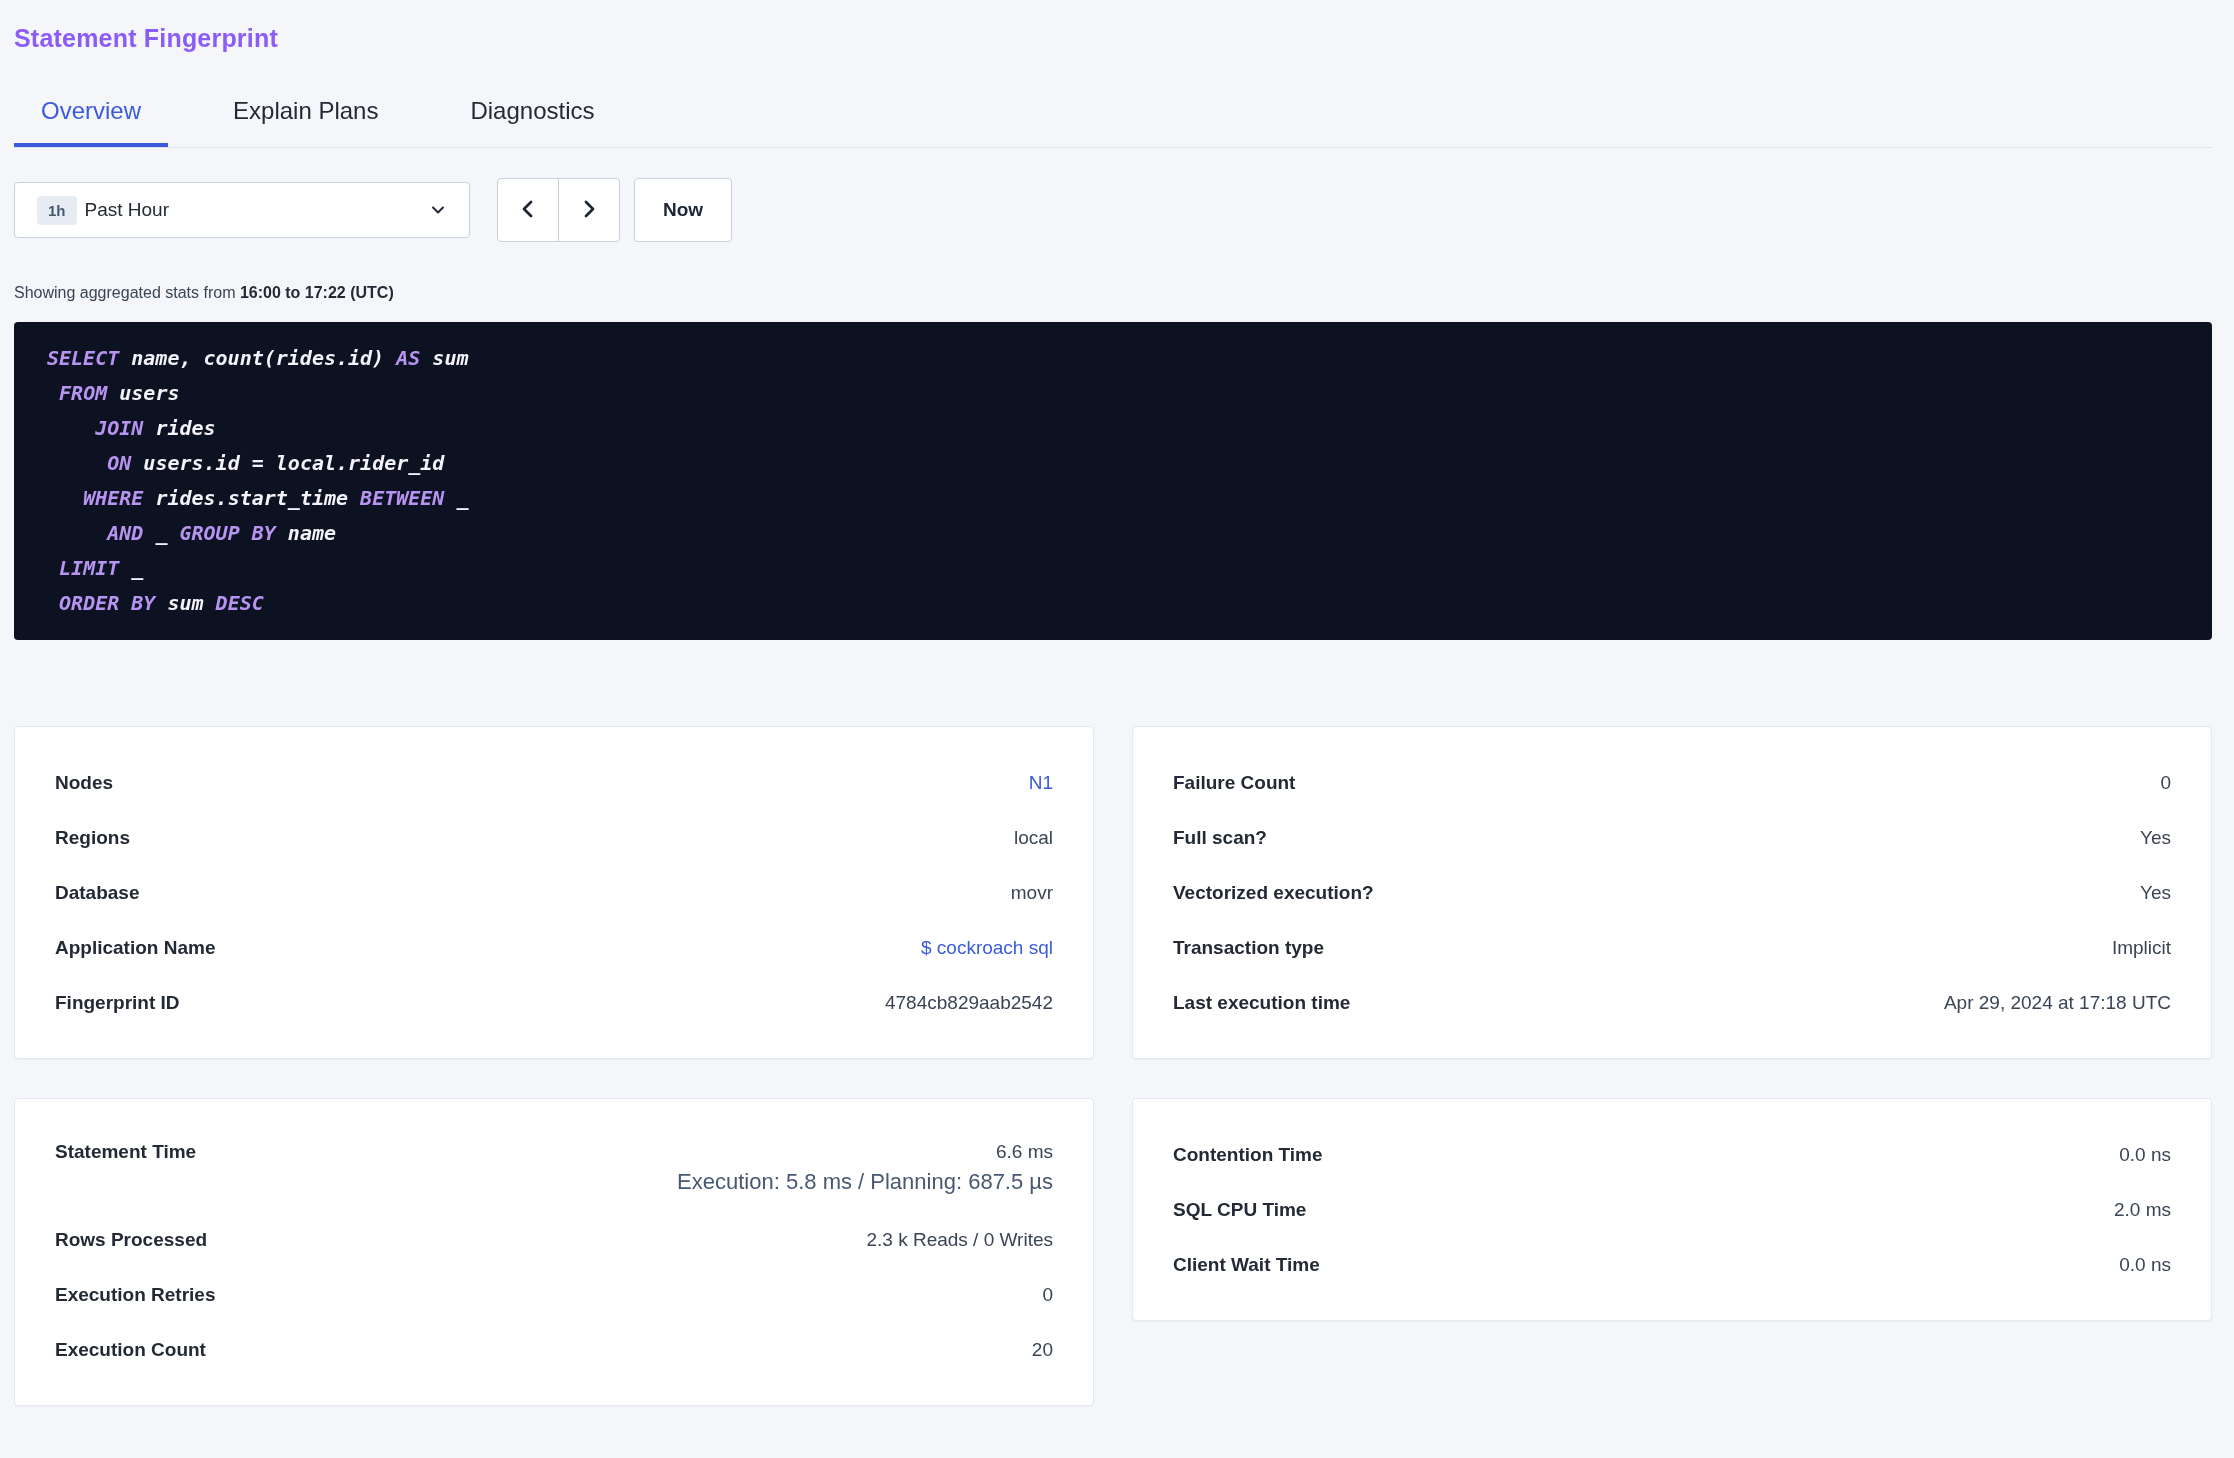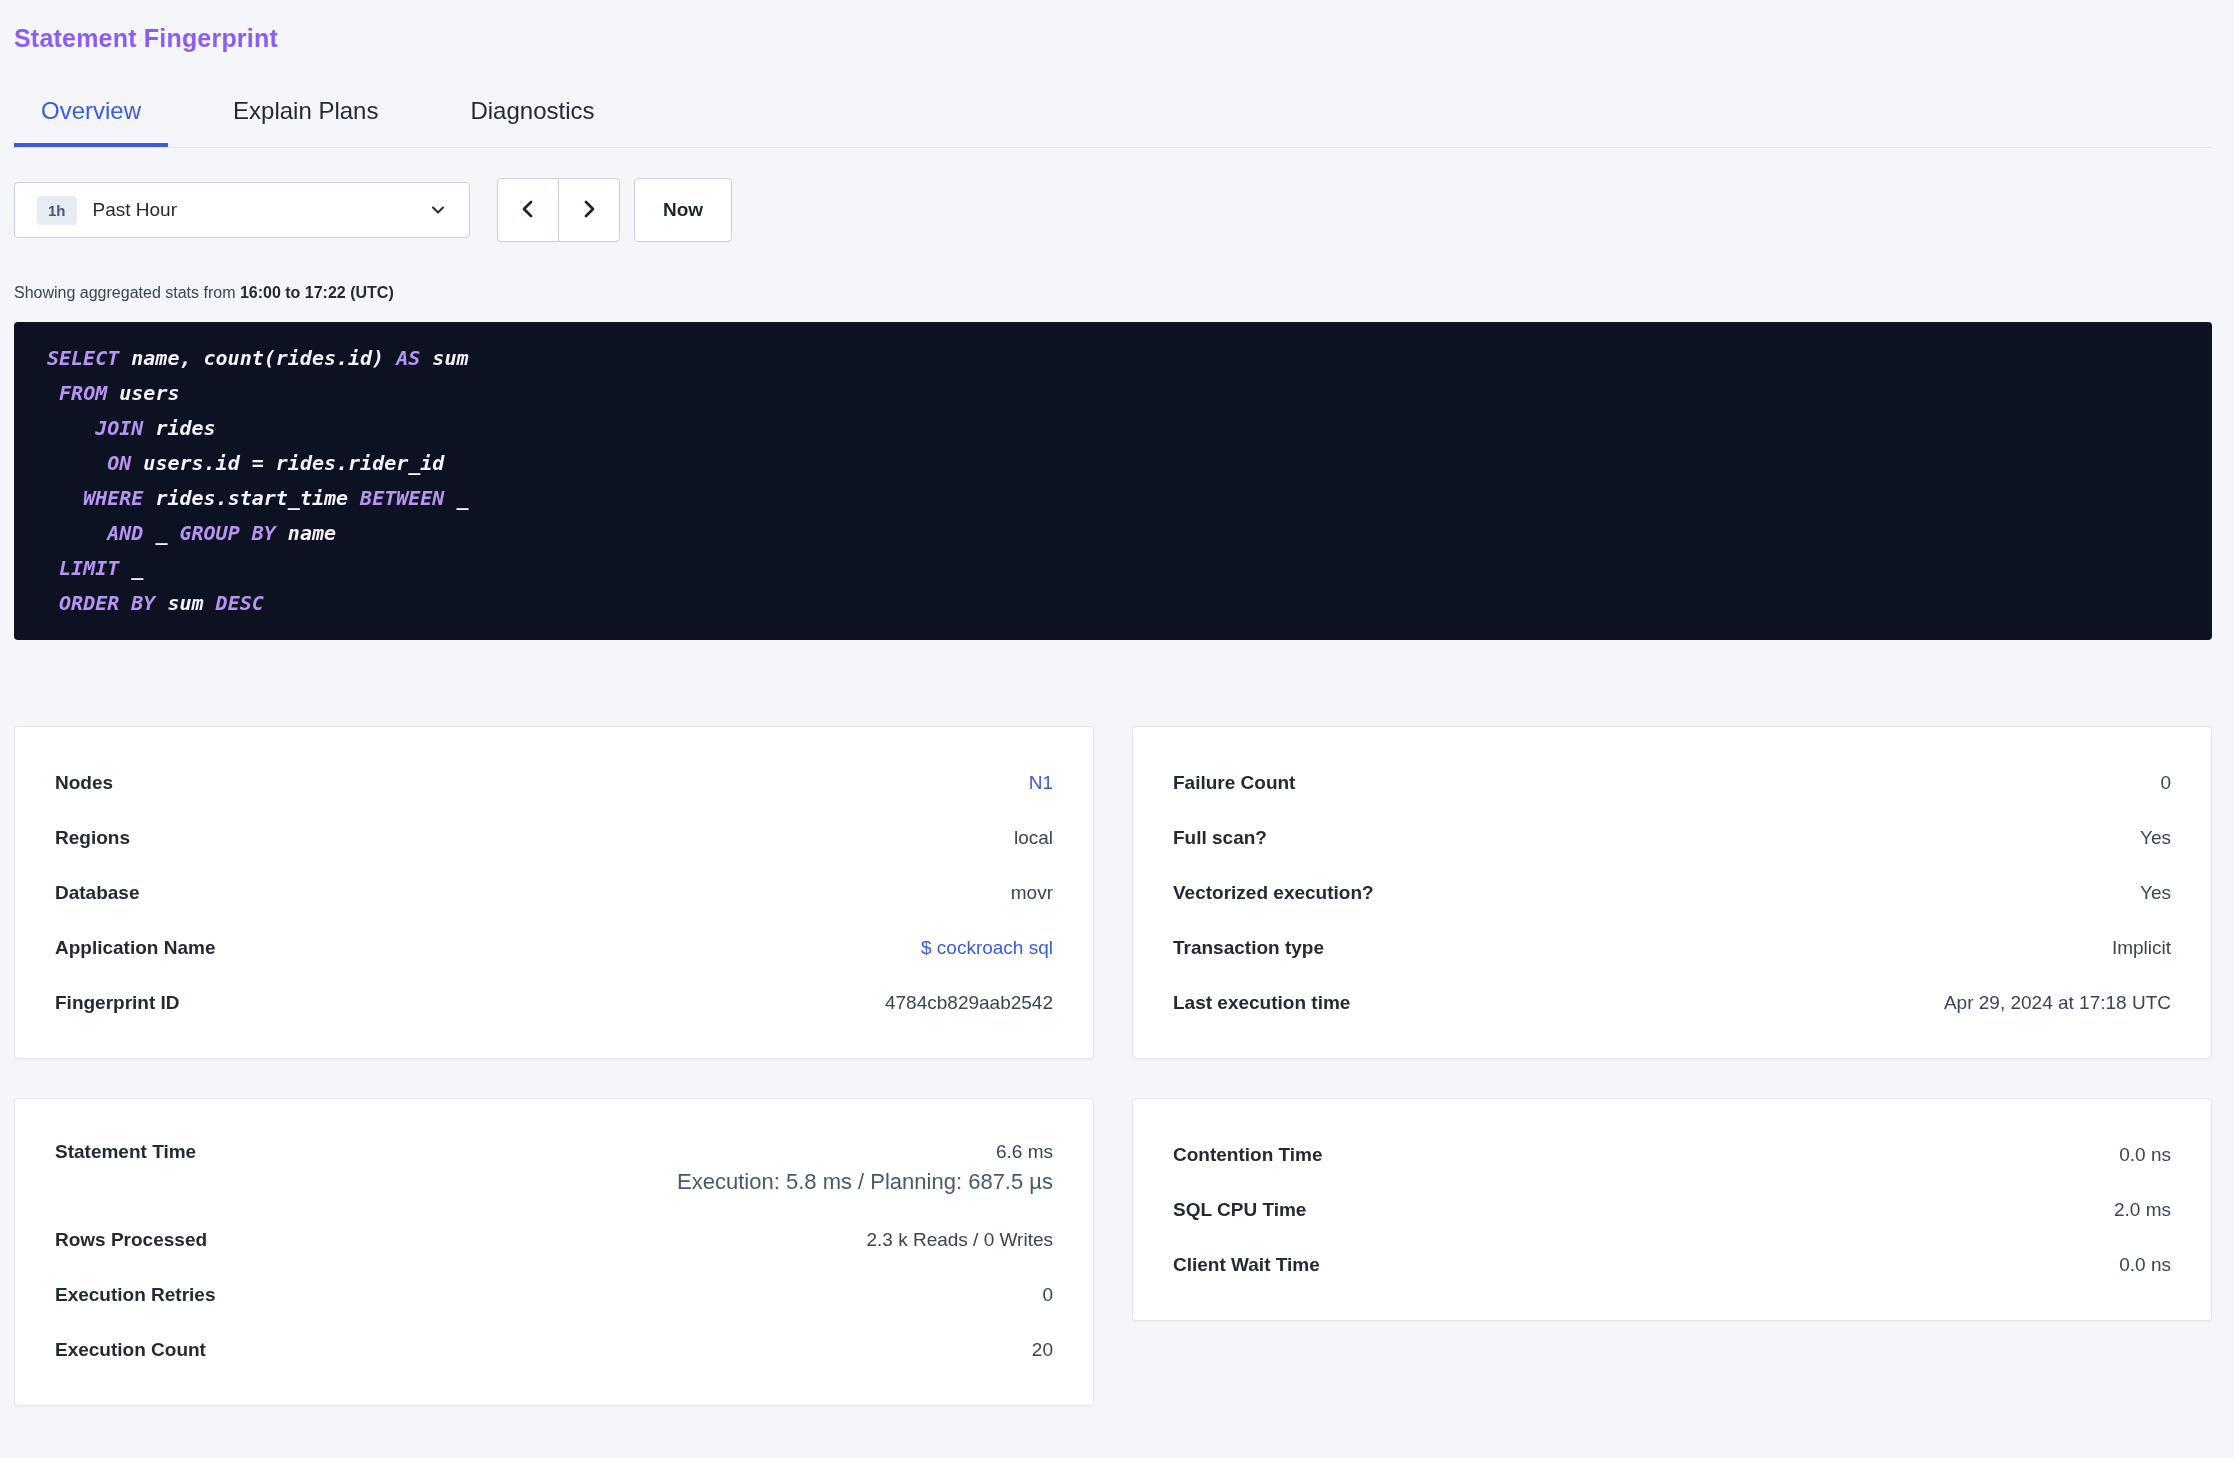--- a/index.html
+++ b/index.html
@@ -40,21 +40,21 @@
   .combobox {
     width: 456px; height: 56px; background: #fff;
     border: 1px solid var(--border); border-radius: 4px;
     display: flex; align-items: center; padding: 0 22px; cursor: pointer;
   }
   .range-badge {
     background: #e7ecf3; color: var(--muted);
     font-size: 15px; font-weight: 700;
     padding: 6px 11px; border-radius: 4px;
   }
-  .range-label { font-size: 19px; color: var(--ink); margin-left: 16px; }
+  .range-label { font-size: 19px; color: var(--ink); margin-left: 8px; }
   .chev { margin-left: auto; display: flex; align-items: center; }
 
   .arrow-group { display: flex; margin-left: 27px; }
   .arrow-btn {
     width: 62px; height: 64px; background: #fff;
     border: 1px solid var(--border);
     display: flex; align-items: center; justify-content: center; cursor: pointer;
   }
   .arrow-btn:first-child { border-radius: 4px 0 0 4px; }
   .arrow-btn:last-child { border-radius: 0 4px 4px 0; margin-left: -1px; }
@@ -144,21 +144,21 @@
     </div>
     <button class="now-btn">Now</button>
   </div>
 
   <p class="stats-line"><span>Showing aggregated stats from </span><strong>16:00 to 17:22 (UTC)</strong></p>
 
   <div class="sql-box">
       <div class="sql-line"><span class="kw">SELECT</span><span class="pl"> name, count(rides.id) </span><span class="kw">AS</span><span class="pl"> sum</span></div>
       <div class="sql-line"><span class="pl"> </span><span class="kw">FROM</span><span class="pl"> users</span></div>
       <div class="sql-line"><span class="pl">    </span><span class="kw">JOIN</span><span class="pl"> rides</span></div>
-      <div class="sql-line"><span class="pl">     </span><span class="kw">ON</span><span class="pl"> users.id = rides.rider_id</span></div>
+      <div class="sql-line"><span class="pl">     </span><span class="kw">ON</span><span class="pl"> users.id = local.rider_id</span></div>
       <div class="sql-line"><span class="pl">   </span><span class="kw">WHERE</span><span class="pl"> rides.start_time </span><span class="kw">BETWEEN</span><span class="pl"> _</span></div>
       <div class="sql-line"><span class="pl">     </span><span class="kw">AND</span><span class="pl"> _ </span><span class="kw">GROUP BY</span><span class="pl"> name</span></div>
       <div class="sql-line"><span class="pl"> </span><span class="kw">LIMIT</span><span class="pl"> _</span></div>
       <div class="sql-line"><span class="pl"> </span><span class="kw">ORDER BY</span><span class="pl"> sum </span><span class="kw">DESC</span></div>
     </div>
 
   <div class="cards">
     <section class="card">
         <div class="card-row">
           <span class="row-label">Nodes</span>

